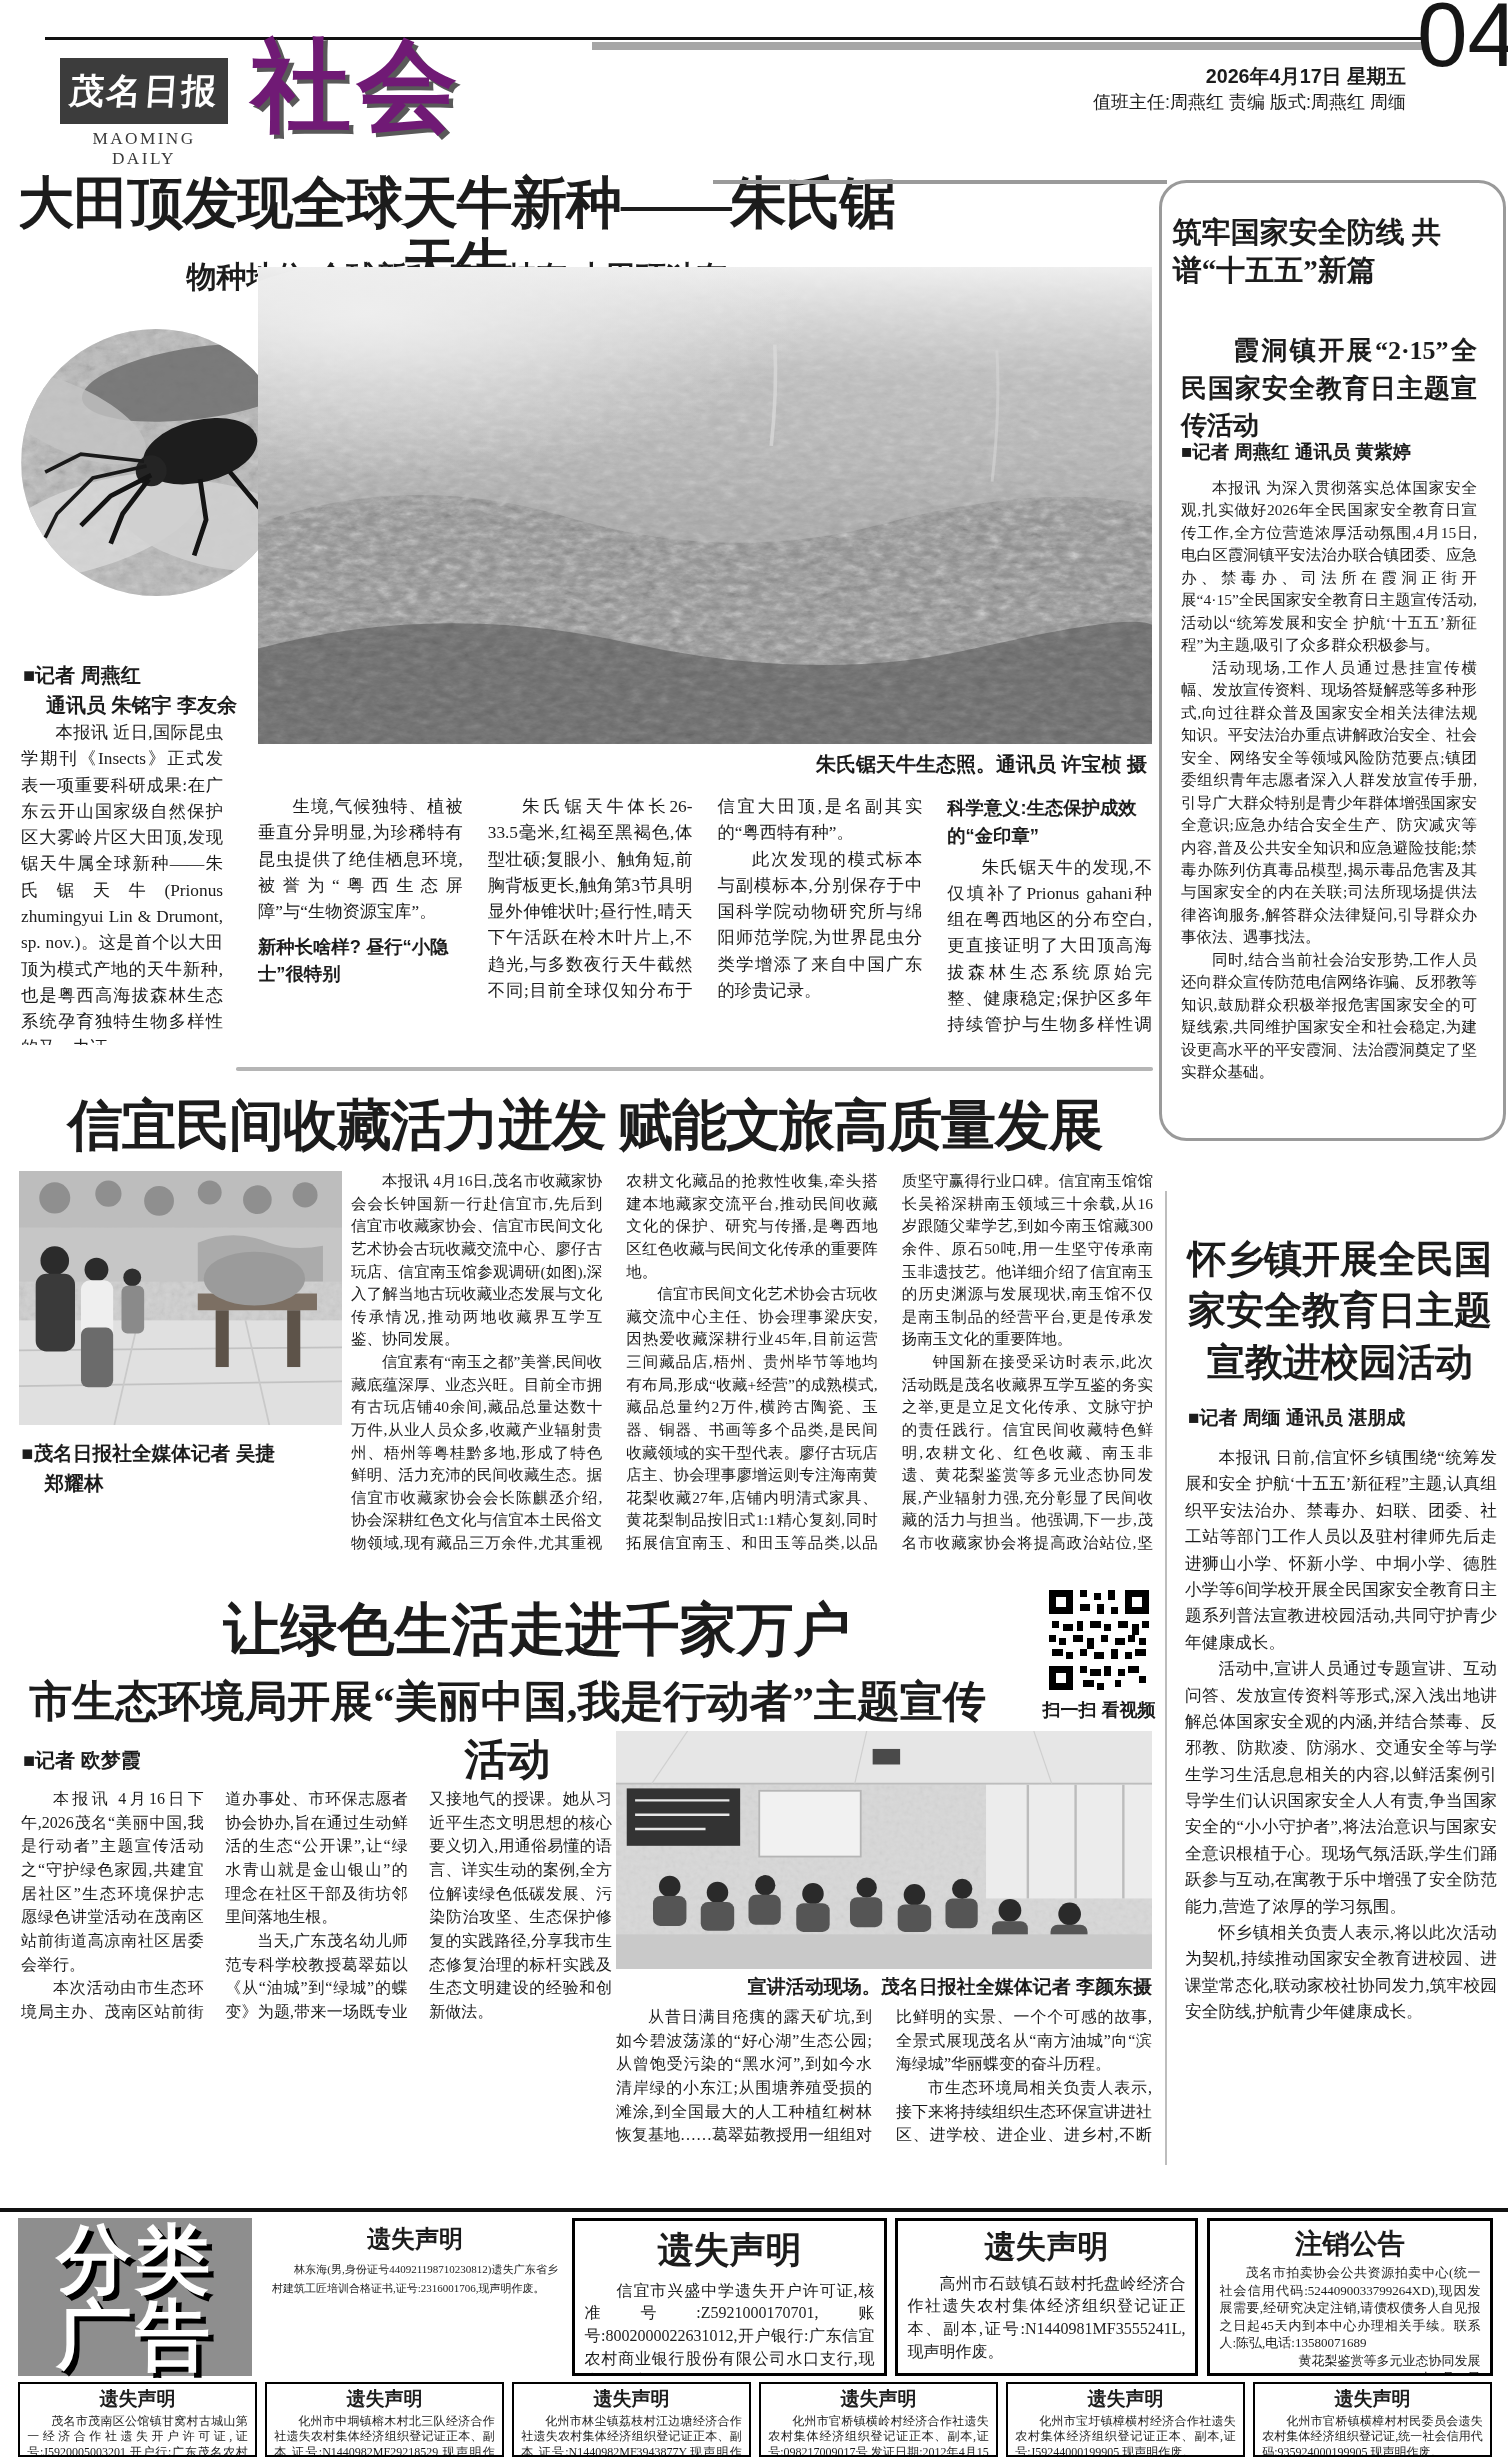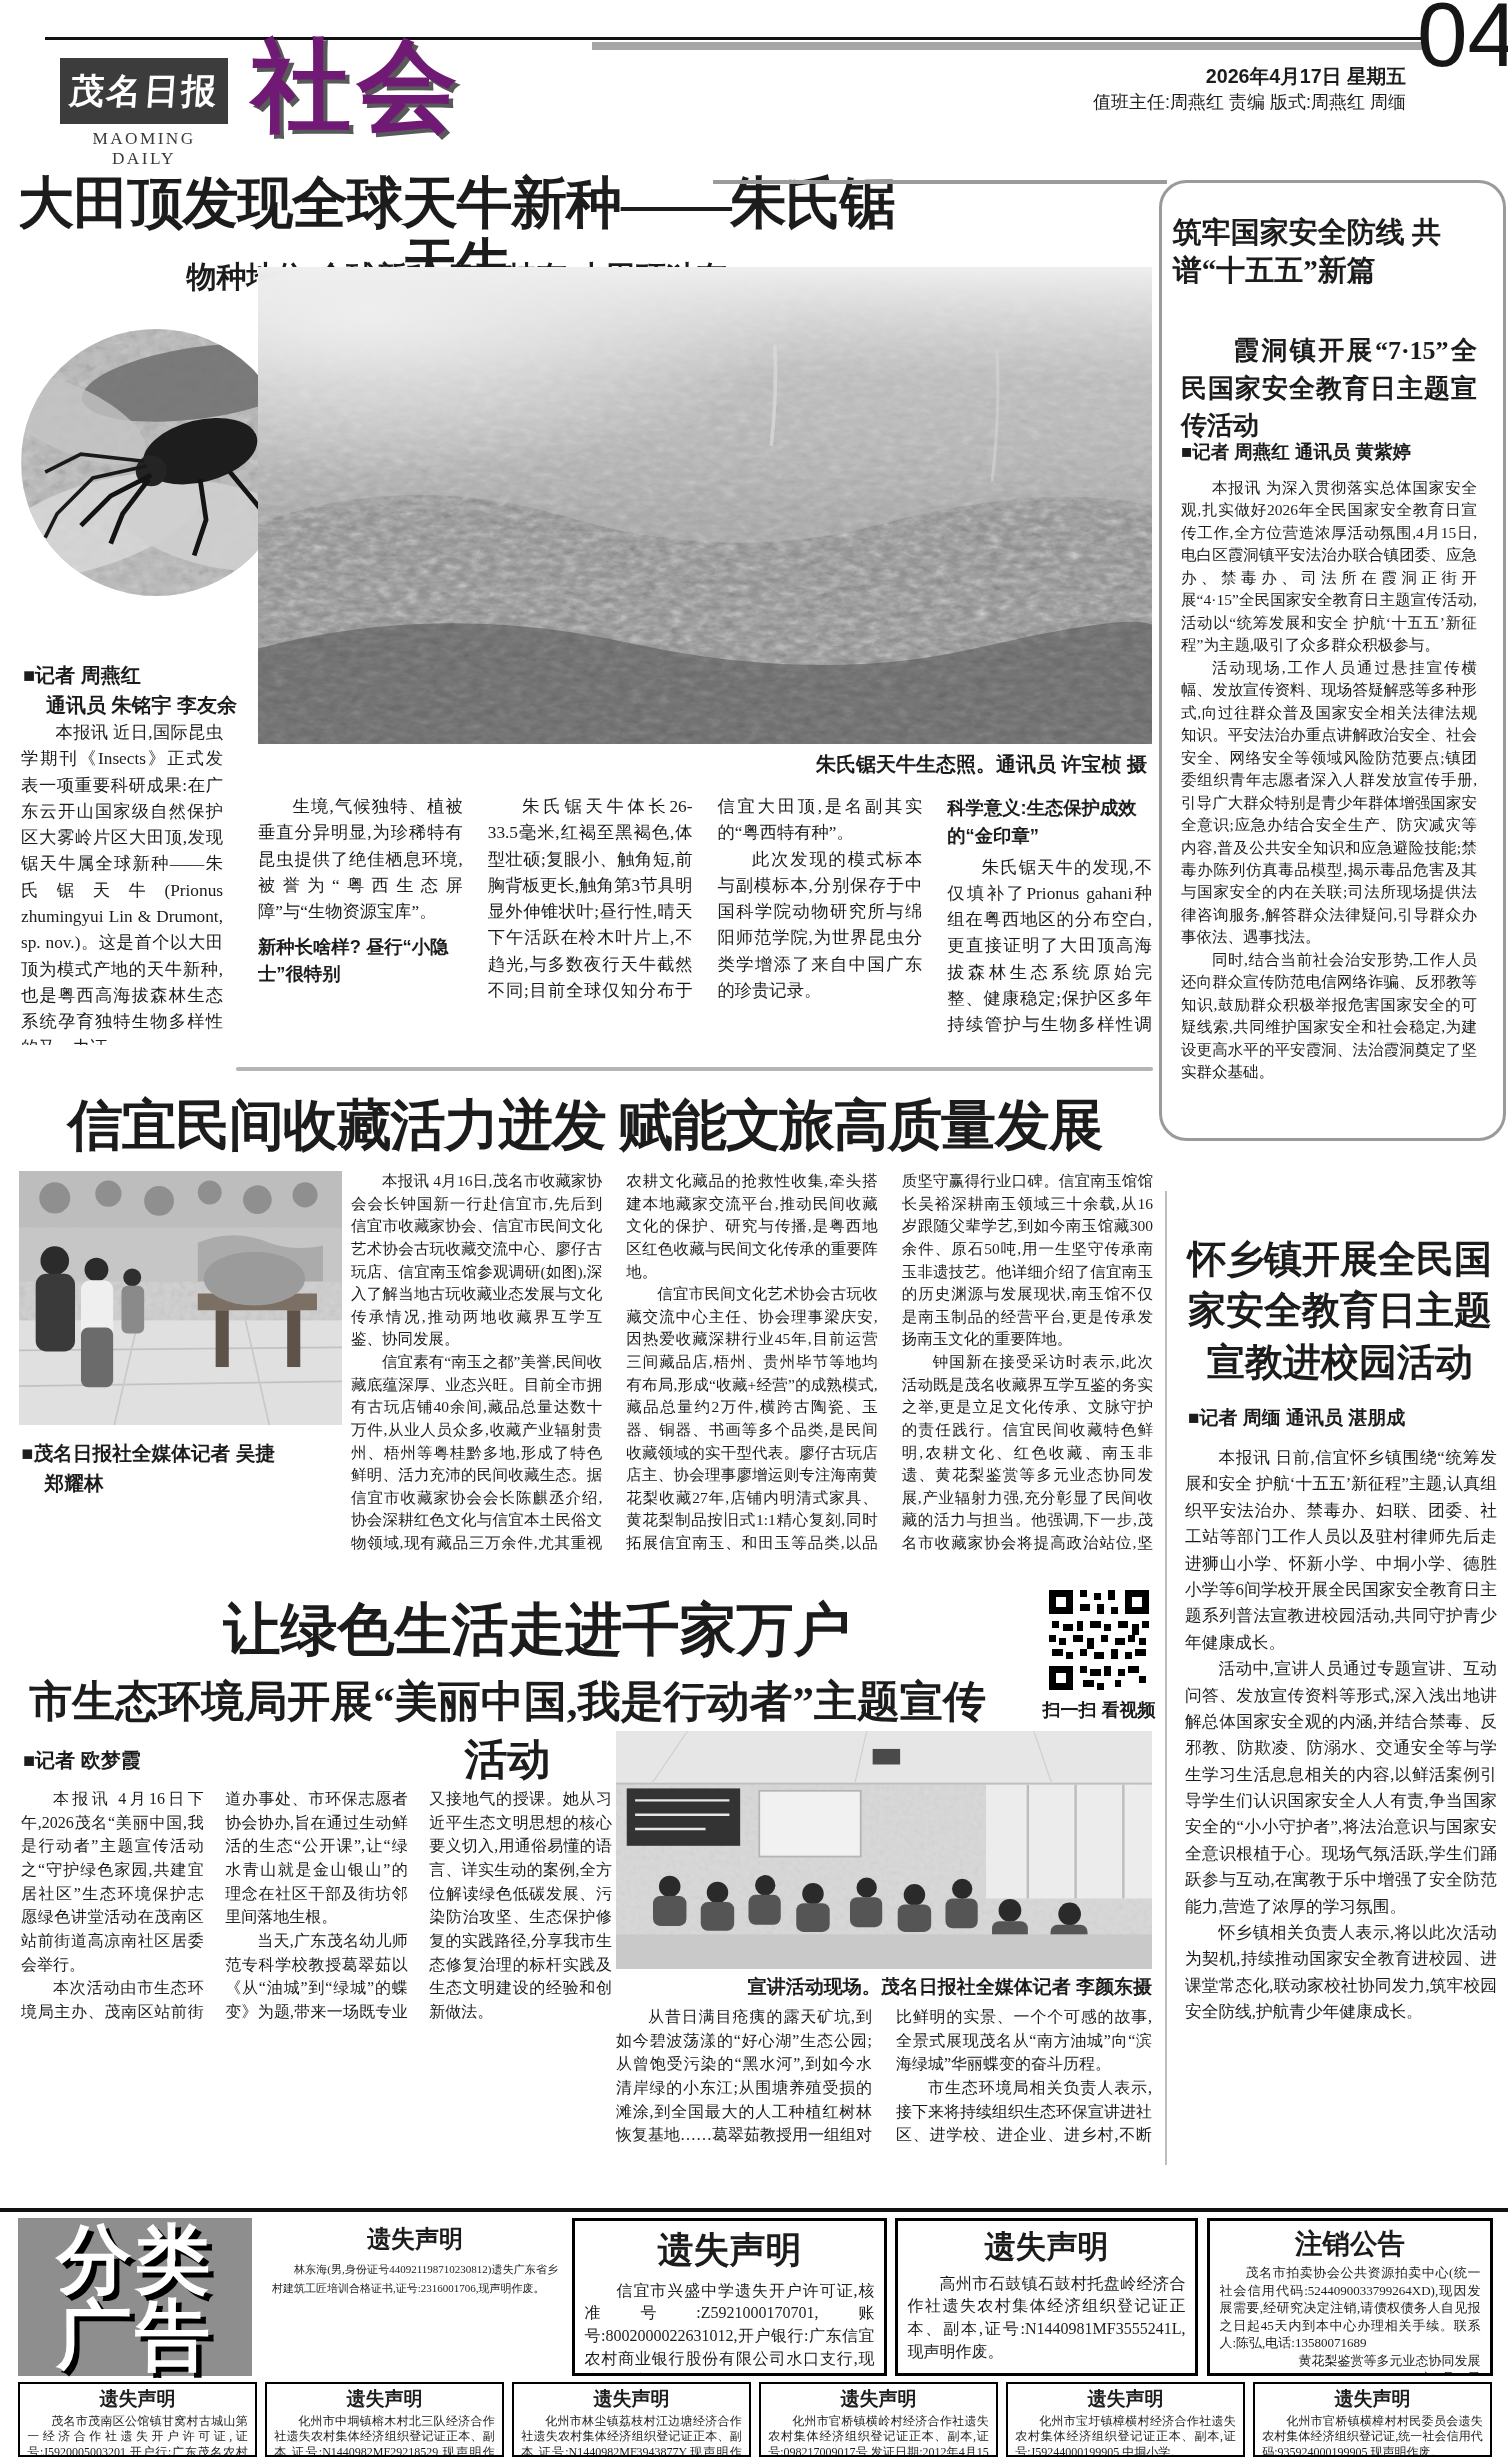--- a/index.html
+++ b/index.html
@@ -175,21 +175,21 @@
       <p class="para">此次发现的模式标本与副模标本,分别保存于中国科学院动物研究所与绵阳师范学院,为世界昆虫分类学增添了来自中国广东的珍贵记录。</p>
       <div class="sub-head">科学意义:生态保护成效的“金印章”</div>
       <p class="para">朱氏锯天牛的发现,不仅填补了Prionus gahani种组在粤西地区的分布空白,更直接证明了大田顶高海拔森林生态系统原始完整、健康稳定;保护区多年持续管护与生物多样性调查成果显著;云开山保护区是华南地区重要的昆虫演化与分化中心之一。</p>
     </div>
 
   <div class="abs sep1"></div>
 
   <div class="abs sec-tail"></div>
   <div class="abs sec-box">
     <div class="sec-headline">筑牢国家安全防线 共谱“十五五”新篇</div>
-    <div class="sec-deck">霞洞镇开展“7·15”全民国家安全教育日主题宣传活动</div>
+    <div class="sec-deck">霞洞镇开展“2·15”全民国家安全教育日主题宣传活动</div>
     <div class="sec-byline byline">■记者 周燕红 通讯员 黄紫婷</div>
     <div class="sec-body">
         <p class="para">本报讯 为深入贯彻落实总体国家安全观,扎实做好2026年全民国家安全教育日宣传工作,全方位营造浓厚活动氛围,4月15日,电白区霞洞镇平安法治办联合镇团委、应急办、禁毒办、司法所在霞洞正街开展“4·15”全民国家安全教育日主题宣传活动,活动以“统筹发展和安全 护航‘十五五’新征程”为主题,吸引了众多群众积极参与。</p>
         <p class="para">活动现场,工作人员通过悬挂宣传横幅、发放宣传资料、现场答疑解惑等多种形式,向过往群众普及国家安全相关法律法规知识。平安法治办重点讲解政治安全、社会安全、网络安全等领域风险防范要点;镇团委组织青年志愿者深入人群发放宣传手册,引导广大群众特别是青少年群体增强国家安全意识;应急办结合安全生产、防灾减灾等内容,普及公共安全知识和应急避险技能;禁毒办陈列仿真毒品模型,揭示毒品危害及其与国家安全的内在关联;司法所现场提供法律咨询服务,解答群众法律疑问,引导群众办事依法、遇事找法。</p>
         <p class="para">同时,结合当前社会治安形势,工作人员还向群众宣传防范电信网络诈骗、反邪教等知识,鼓励群众积极举报危害国家安全的可疑线索,共同维护国家安全和社会稳定,为建设更高水平的平安霞洞、法治霞洞奠定了坚实群众基础。</p>
       </div>
   </div>
 
   <div class="abs a2-headline">信宜民间收藏活力迸发 赋能文旅高质量发展</div>
   <div class="abs a2-photo">
@@ -409,21 +409,21 @@
   <div class="abs adbox adsmall s3">
     <p class="ad-title">遗失声明</p>
     <p class="ad-body">化州市林尘镇荔枝村江边塘经济合作社遗失农村集体经济组织登记证正本、副本,证号:N1440982MF3943877Y,现声明作废。</p>
   </div>
   <div class="abs adbox adsmall s4">
     <p class="ad-title">遗失声明</p>
     <p class="ad-body">化州市官桥镇横岭村经济合作社遗失农村集体经济组织登记证正本、副本,证号:098217009017号,发证日期:2012年4月15日,现声明作废。</p>
   </div>
   <div class="abs adbox adsmall s5">
     <p class="ad-title">遗失声明</p>
-    <p class="ad-body">化州市宝圩镇樟横村经济合作社遗失农村集体经济组织登记证正本、副本,证号:J59244000199905,中垌小学。</p>
+    <p class="ad-body">化州市宝圩镇樟横村经济合作社遗失农村集体经济组织登记证正本、副本,证号:J59244000199905,现声明作废。</p>
   </div>
   <div class="abs adbox adsmall s6">
     <p class="ad-title">遗失声明</p>
     <p class="ad-body">化州市官桥镇横樟村村民委员会遗失农村集体经济组织登记证,统一社会信用代码:935924000199905,现声明作废。</p>
   </div>
 
 </div>
 
 
 </body></html>

